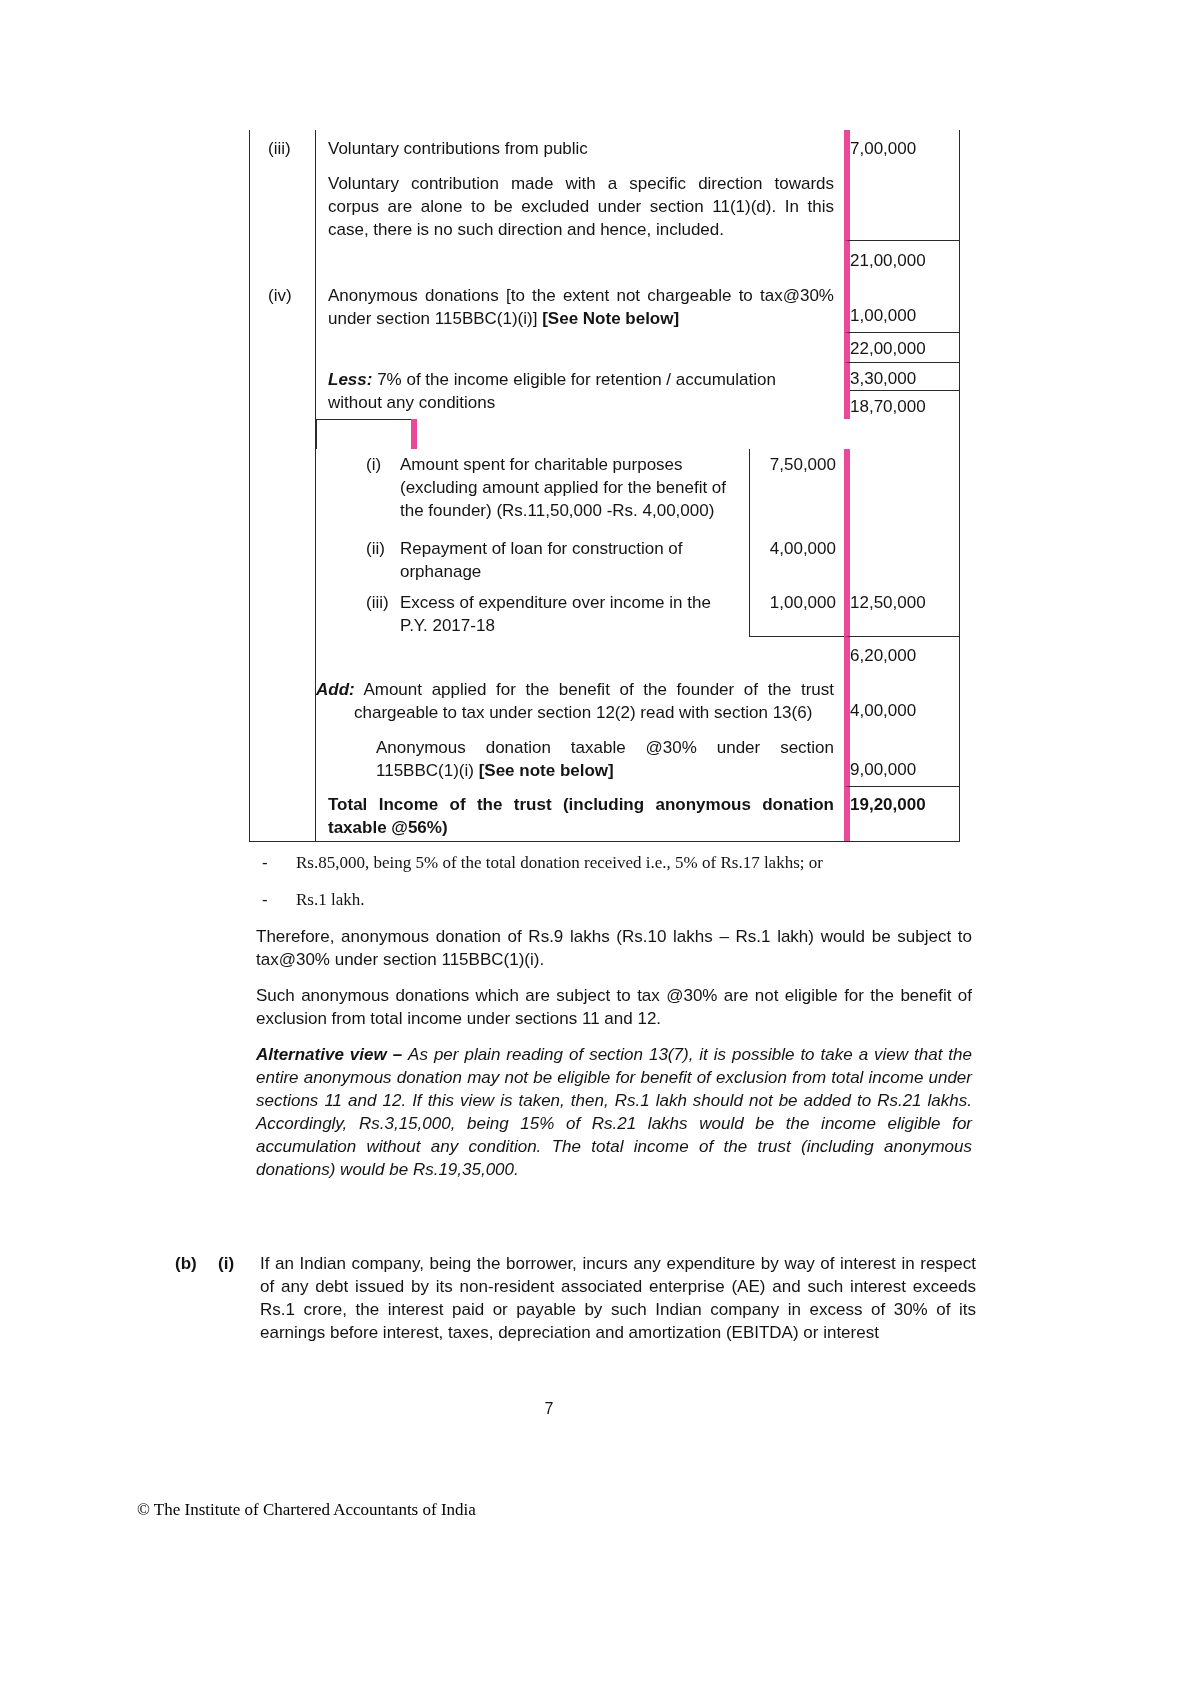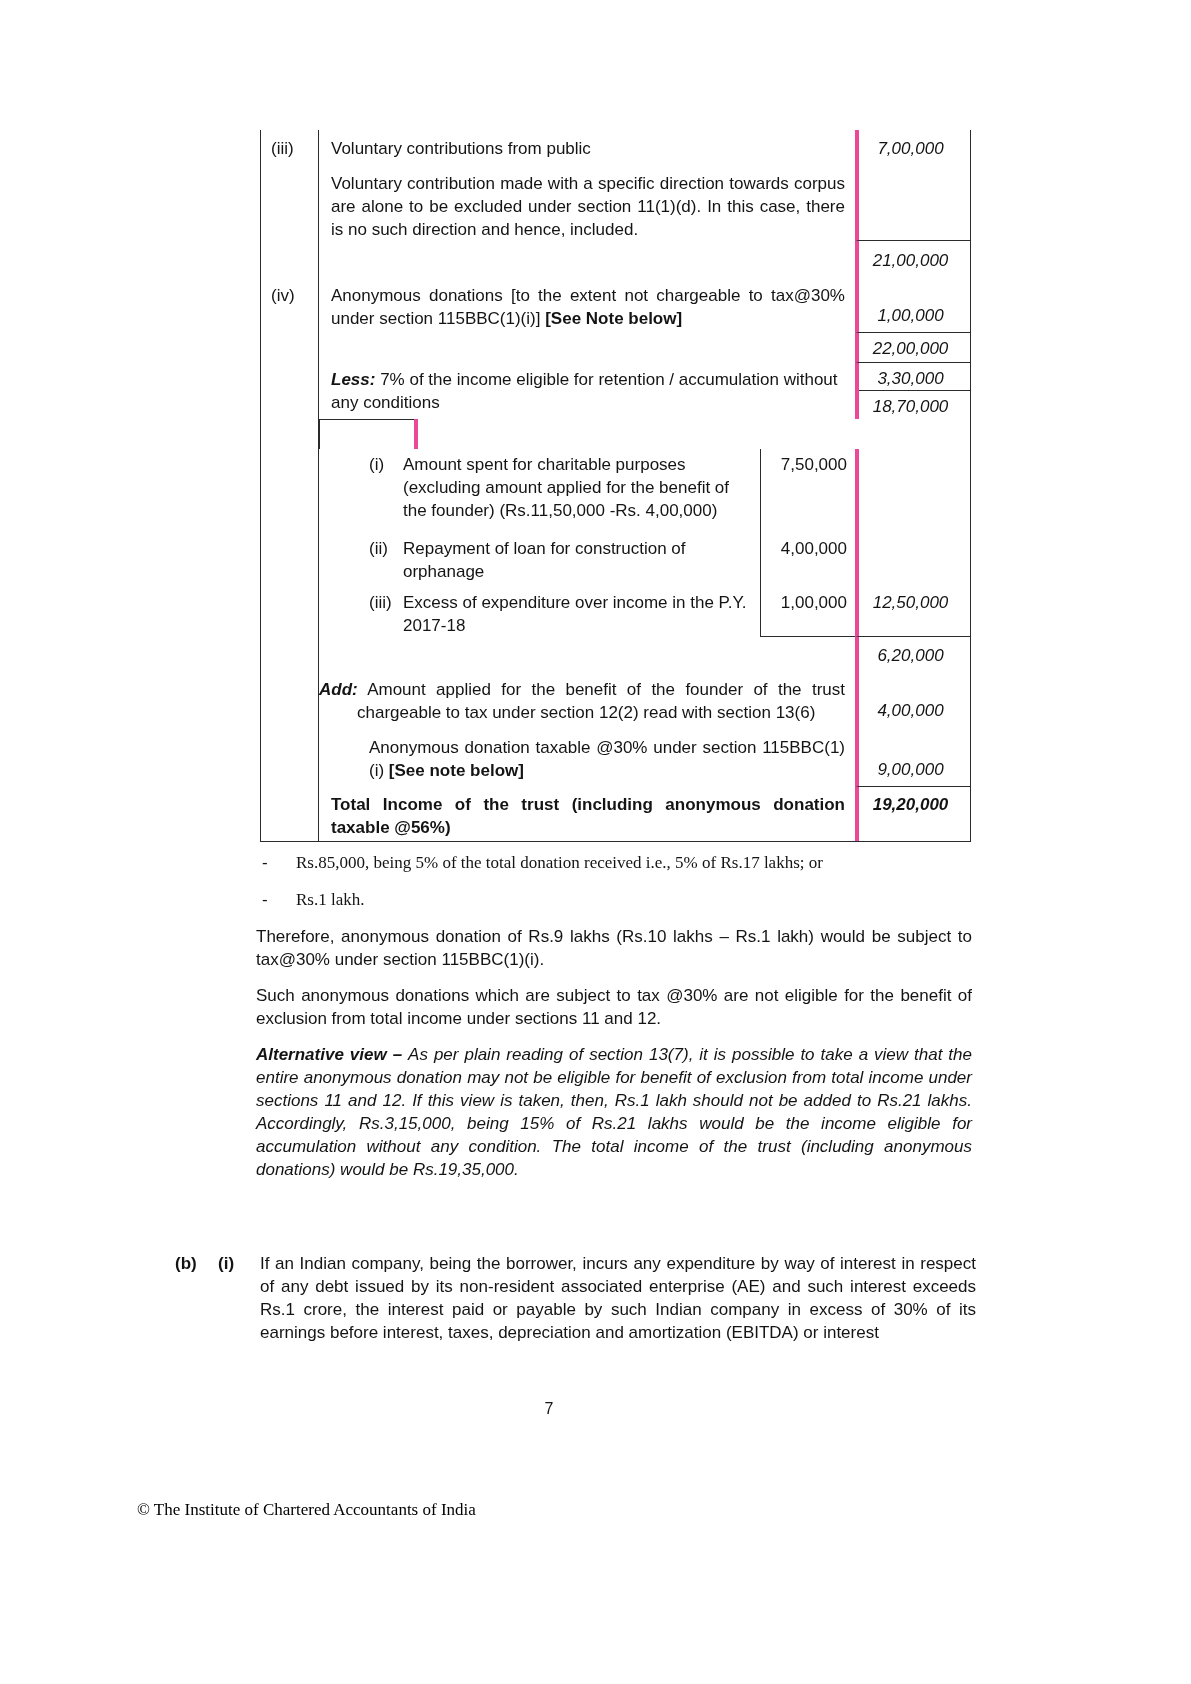--- a/index.html
+++ b/index.html
@@ -5,42 +5,42 @@
   * { margin:0; padding:0; box-sizing:border-box; }
   html,body { background:#ffffff; }
   body {
     width:1191px; height:1684px; position:relative;
     font-family:"Liberation Sans", sans-serif; color:#141414;
   }
   .page { position:absolute; inset:0; }
 
   
   .comp-table {
-    position:absolute; left:260px; top:130px; width:711px;
+    position:absolute; left:249px; top:130px; width:711px;
     border-left:1px solid #2b2b2b; border-right:1px solid #2b2b2b; border-bottom:1px solid #2b2b2b;
-    font-size:17px; line-height:23px;
+    font-size:17px; line-height:23px;padding-left:8px;
   }
   .trow { display:flex; align-items:stretch; }
   .c-label { flex:0 0 58px; border-right:1px solid #2b2b2b; padding:7px 0 0 10px; }
   .c-desc  { flex:1; padding:7px 10px 0 12px; }
   .c-inner { flex:0 0 95px; border-left:1px solid #2b2b2b; text-align:right; padding:4px 8px 0 0; }
-  .c-amt   { flex:0 0 115px; border-left:4px solid #ec4899; text-align:center; padding:7px 8px 0 0;font-style:italic; }
+  .c-amt   { flex:0 0 115px; border-left:6px solid #ec4899; text-align:left; padding:7px 8px 0 0; }
   .bline   { border-bottom:1px solid #2b2b2b; }
   .tline   { border-top:1px solid #2b2b2b; }
   .jus     { text-align:justify; }
   .it      { font-style:italic;font-weight:bold; }
   .bd      { font-weight:bold; }
   .bottomed { display:flex; flex-direction:column; justify-content:flex-end; padding-bottom:5px; }
   .stack   { padding:0; }
   .stack .cell { padding:4px 8px 1px 0; }
   .item    { display:flex; margin-left:38px; }
   .inum    { flex:0 0 34px; }
   .itext   { flex:1; }
   .hang    { padding-left:38px; text-indent:-38px; }
-  .ind38   { margin-left:38px; }
+  .ind38   { margin-left:48px; }
 
   
   .notes { position:absolute; left:256px; top:851px; width:716px; font-size:17px; line-height:23px; }
   .para  { margin:0 0 13px 0; }
   .bullet { display:flex; margin:0 0 14px 0; }
   .bdash  { flex:0 0 40px; padding-left:6px; }
   .btxt   { flex:1;font-family:Liberation Serif, serif; }
   .alt    { font-style:italic; }
 
   .secb { position:absolute; left:175px; top:1252px; width:801px; font-size:17px; line-height:23px; display:flex; }

